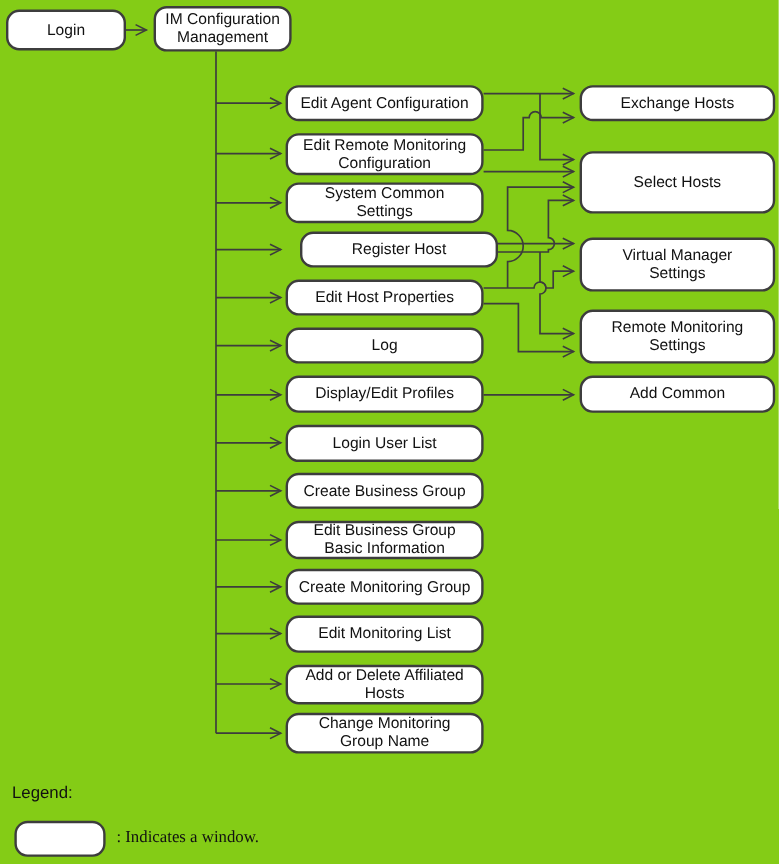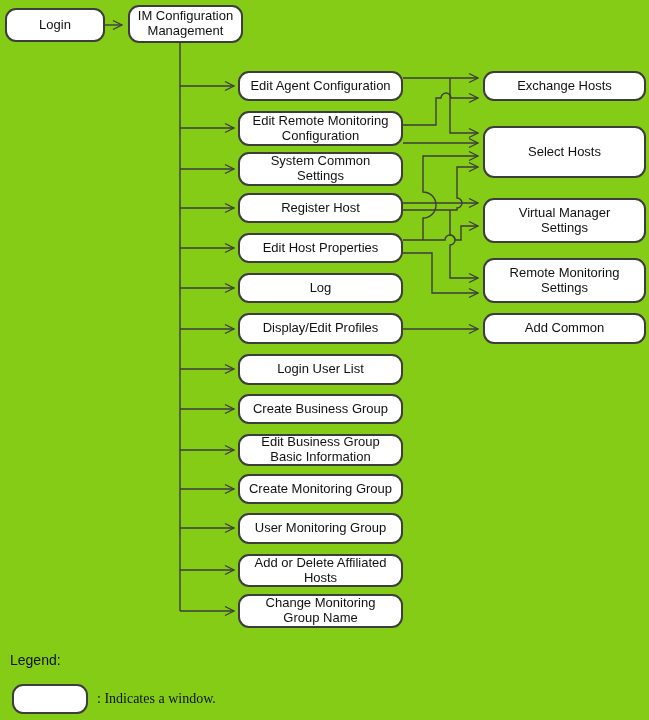--- a/index.html
+++ b/index.html
@@ -61,30 +61,30 @@
 
   <div class="node" style="left:5px;top:8px;width:100px;height:34px">Login</div>
   <div class="node" style="left:238px;top:71px;width:165px;height:30px">Edit Agent Configuration</div>
 
   <div class="node" style="left:128px;top:5px;width:115px;height:38px">IM Configuration
 Management</div>
   <div class="node" style="left:238px;top:111px;width:165px;height:35px">Edit Remote Monitoring
 Configuration</div>
   <div class="node" style="left:238px;top:152px;width:165px;height:34px">System Common
 Settings</div>
-  <div class="node" style="left:238px;top:193px;width:165px;height:30px">Register Host</div>
+  <div class="node" style="left:250px;top:193px;width:165px;height:30px">Register Host</div>
   <div class="node" style="left:238px;top:233px;width:165px;height:30px">Edit Host Properties</div>
   <div class="node" style="left:238px;top:273px;width:165px;height:30px">Log</div>
   <div class="node" style="left:238px;top:313px;width:165px;height:31px">Display/Edit Profiles</div>
   <div class="node" style="left:238px;top:354px;width:165px;height:31px">Login User List</div>
   <div class="node" style="left:238px;top:394px;width:165px;height:30px">Create Business Group</div>
   <div class="node" style="left:238px;top:434px;width:165px;height:32px">Edit Business Group
 Basic Information</div>
   <div class="node" style="left:238px;top:474px;width:165px;height:30px">Create Monitoring Group</div>
-  <div class="node" style="left:238px;top:513px;width:165px;height:31px">User Monitoring Group</div>
+  <div class="node" style="left:238px;top:513px;width:165px;height:31px">Edit Monitoring List</div>
   <div class="node" style="left:238px;top:554px;width:165px;height:33px">Add or Delete Affiliated
 Hosts</div>
   <div class="node" style="left:483px;top:71px;width:163px;height:30px">Exchange Hosts</div>
 
   <div class="node" style="left:238px;top:594px;width:165px;height:34px">Change Monitoring
 Group Name</div>
   <div class="node" style="left:483px;top:126px;width:163px;height:52px">Select Hosts</div>
   <div class="node" style="left:483px;top:198px;width:163px;height:45px">Virtual Manager
 Settings</div>
   <div class="node" style="left:483px;top:258px;width:163px;height:45px">Remote Monitoring

